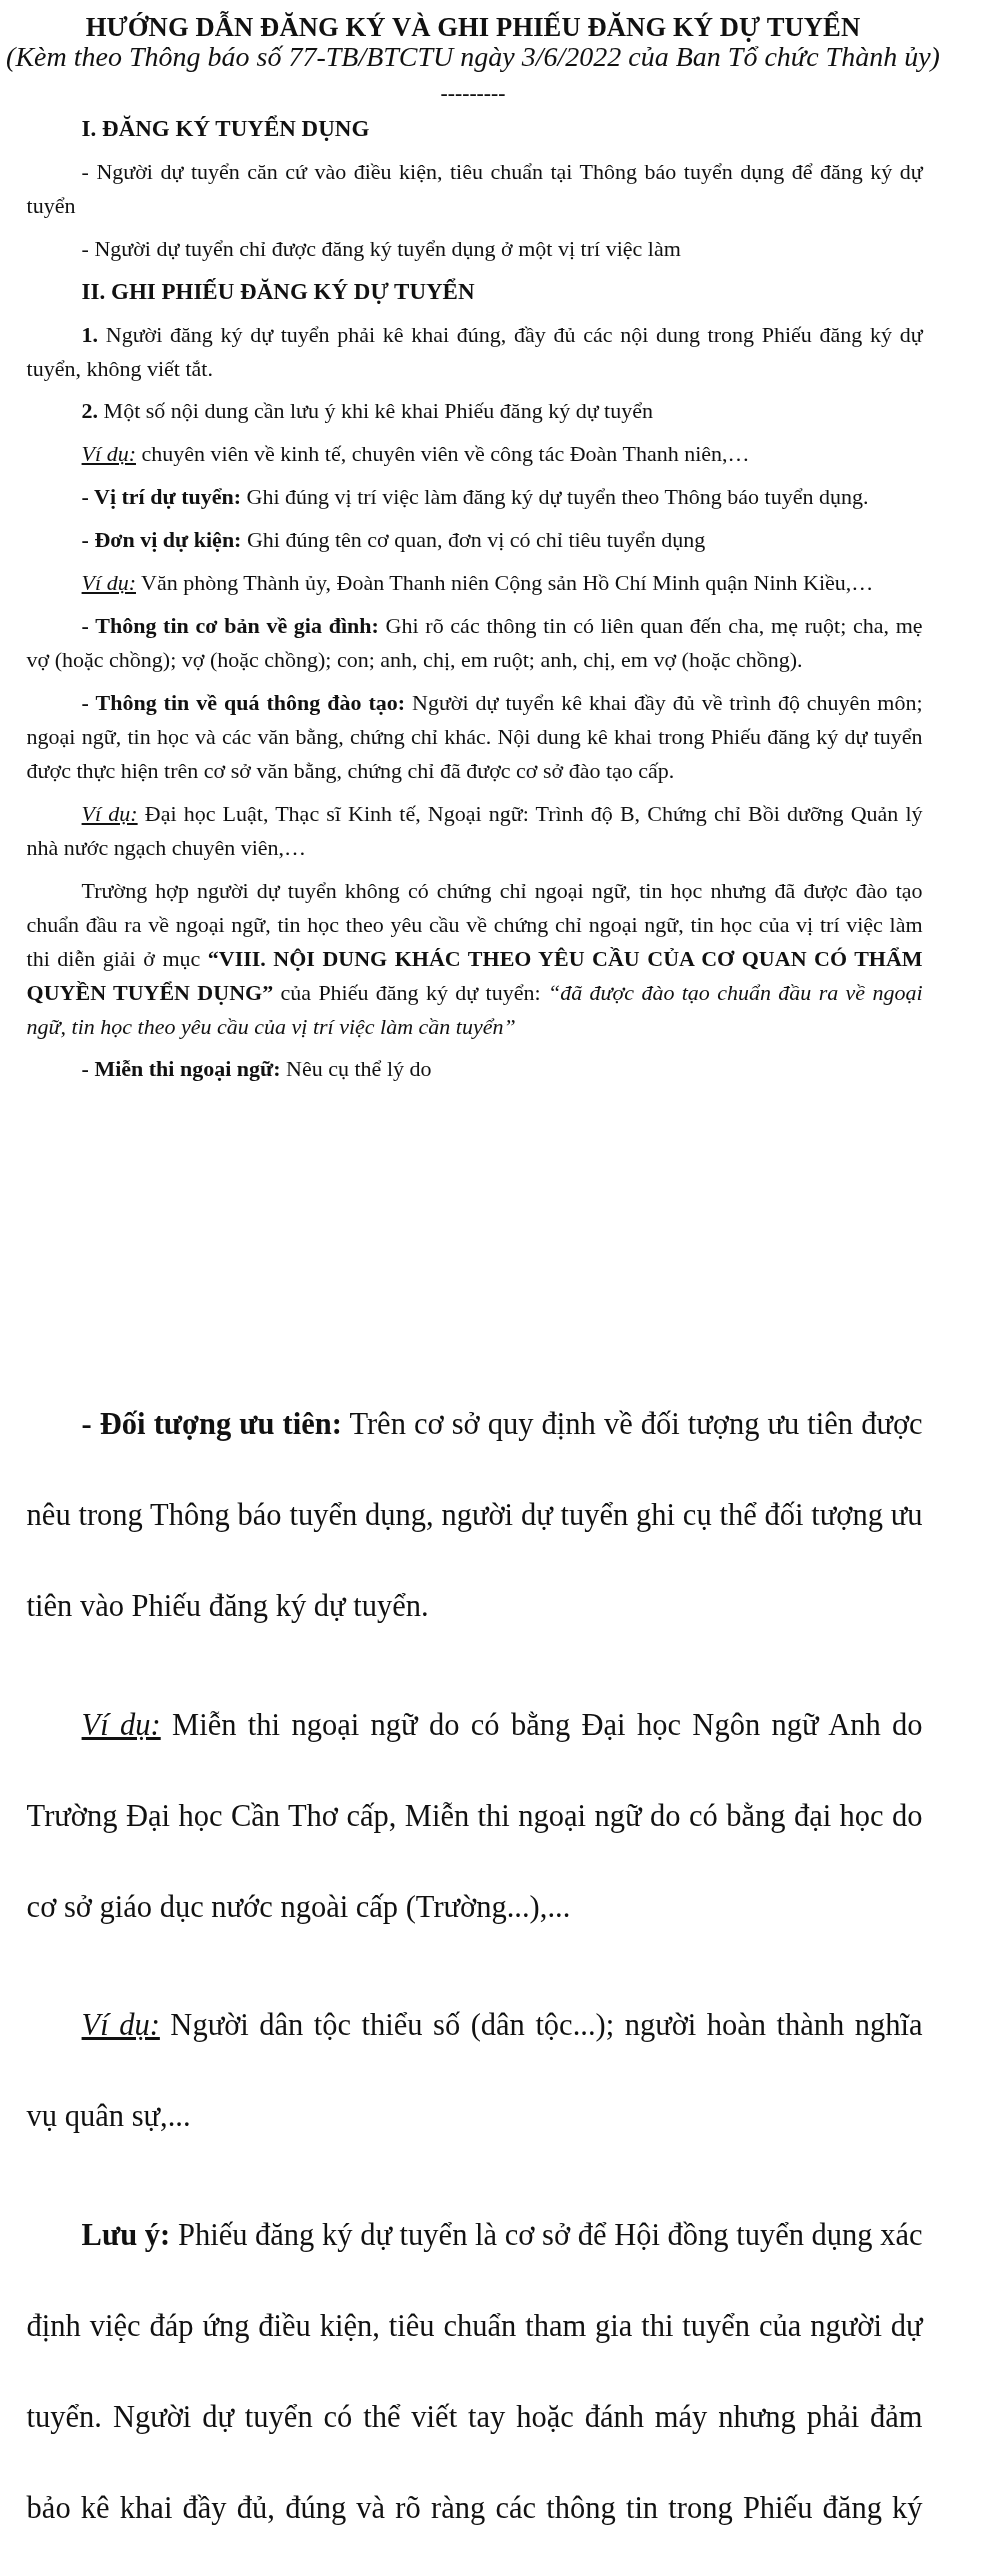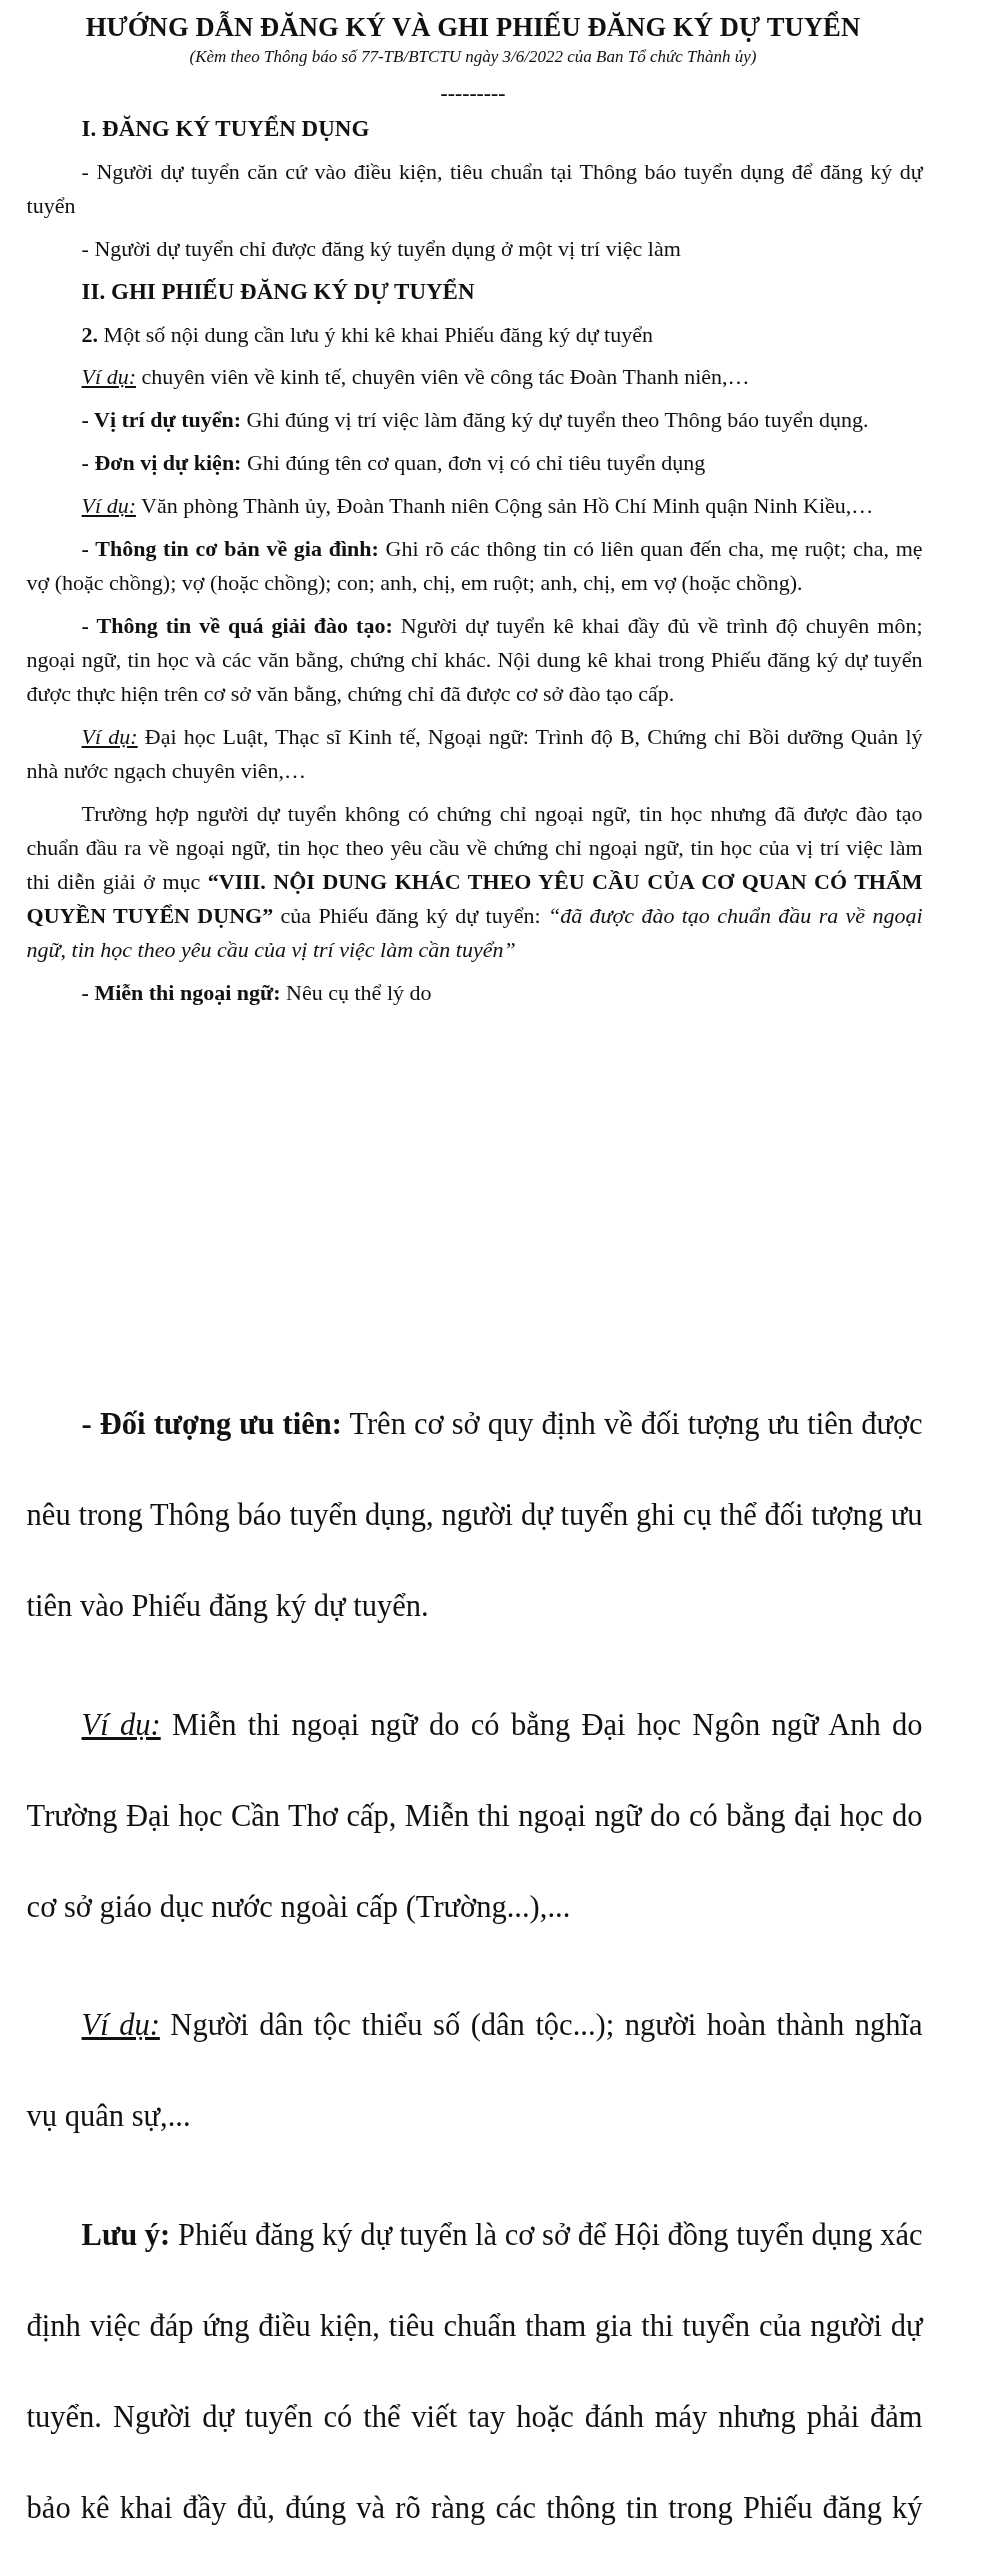--- a/index.html
+++ b/index.html
@@ -7,21 +7,21 @@
     width: 985px; height: 2576px; position: relative; overflow: hidden;
     font-family: "Liberation Serif", "DejaVu Serif", serif; color: #111;
   }
   .page { position: absolute; left: 0; top: 0; width: 985px; height: 2576px; }
   .title {
     position: absolute; top: 11.8px; left: 0; width: 946px; text-align: center;
     font-weight: bold; font-size: 26.6px; letter-spacing: 0.1px; line-height: 31.5px;
   }
   .subtitle {
     position: absolute; top: 43px; left: 0; width: 946px; text-align: center;
-    font-style: italic; font-size: 17px; line-height: 27.6px;
+    font-style: italic; font-size: 28px; line-height: 27.6px;
   }
   .divider {
     position: absolute; top: 81px; left: 0; width: 946px; text-align: center;
     font-weight: bold; font-size: 21.7px; line-height: 25.6px;
   }
   .body-upper {
     position: absolute; top: 112px; left: 26.6px; width: 896px;
     font-size: 22px; line-height: 34px; text-align: justify;
   }
   .body-upper p { margin: 0 0 8.9px 0; text-indent: 55px; }
@@ -45,32 +45,33 @@
   <div class="subtitle">(Kèm theo Thông báo số 77-TB/BTCTU ngày 3/6/2022 của Ban Tổ chức Thành ủy)</div>
   <div class="divider">---------</div>
 
   <div class="body-upper">
     <p class="heading">I. ĐĂNG KÝ TUYỂN DỤNG</p>
     <p>- Người dự tuyển căn cứ vào điều kiện, tiêu chuẩn tại Thông báo tuyển dụng để đăng ký dự tuyển</p>
     <p>- Người dự tuyển chỉ được đăng ký tuyển dụng ở một vị trí việc làm</p>
 
     <p class="heading">II. GHI PHIẾU ĐĂNG KÝ DỰ TUYỂN</p>
 
+    <p><span class="b">1.</span><span> Người đăng ký dự tuyển phải kê khai đúng, đầy đủ các nội dung trong Phiếu đăng ký dự tuyển, không viết tắt.</span></p>
 
     <p><span class="b">2.</span><span> Một số nội dung cần lưu ý khi kê khai Phiếu đăng ký dự tuyển</span></p>
 
     <p><span class="i u">Ví dụ:</span><span> chuyên viên về kinh tế, chuyên viên về công tác Đoàn Thanh niên,…</span></p>
     <p><span class="b">- Vị trí dự tuyển:</span><span> Ghi đúng vị trí việc làm đăng ký dự tuyển theo Thông báo tuyển dụng.</span></p>
 
     <p><span class="b">- Đơn vị dự kiện:</span><span> Ghi đúng tên cơ quan, đơn vị có chỉ tiêu tuyển dụng</span></p>
     <p><span class="i u">Ví dụ:</span><span> Văn phòng Thành ủy, Đoàn Thanh niên Cộng sản Hồ Chí Minh quận Ninh Kiều,…</span></p>
 
     <p><span class="b">- Thông tin cơ bản về gia đình:</span><span> Ghi rõ các thông tin có liên quan đến cha, mẹ ruột; cha, mẹ vợ (hoặc chồng); vợ (hoặc chồng); con; anh, chị, em ruột; anh, chị, em vợ (hoặc chồng).</span></p>
 
-    <p><span class="b">- Thông tin về quá giải đào tạo:</span><span> Người dự tuyển kê khai đầy đủ về trình độ chuyên môn; ngoại ngữ, tin học và các văn bằng, chứng chỉ khác. Nội dung kê khai trong Phiếu đăng ký dự tuyển được thực hiện trên cơ sở văn bằng, chứng chỉ đã được cơ sở đào tạo cấp.</span></p>
+    <p><span class="b">- Thông tin về quá thông đào tạo:</span><span> Người dự tuyển kê khai đầy đủ về trình độ chuyên môn; ngoại ngữ, tin học và các văn bằng, chứng chỉ khác. Nội dung kê khai trong Phiếu đăng ký dự tuyển được thực hiện trên cơ sở văn bằng, chứng chỉ đã được cơ sở đào tạo cấp.</span></p>
     <p><span class="i u">Ví dụ:</span><span> Đại học Luật, Thạc sĩ Kinh tế, Ngoại ngữ: Trình độ B, Chứng chỉ Bồi dưỡng Quản lý nhà nước ngạch chuyên viên,…</span></p>
 
     <p><span>Trường hợp người dự tuyển không có chứng chỉ ngoại ngữ, tin học nhưng đã được đào tạo chuẩn đầu ra về ngoại ngữ, tin học theo yêu cầu về chứng chỉ ngoại ngữ, tin học của vị trí việc làm thi diễn giải ở mục </span><span class="b">“VIII. NỘI DUNG KHÁC THEO YÊU CẦU CỦA CƠ QUAN CÓ THẨM QUYỀN TUYỂN DỤNG”</span><span> của Phiếu đăng ký dự tuyển: </span><span class="i">“đã được đào tạo chuẩn đầu ra về ngoại ngữ, tin học theo yêu cầu của vị trí việc làm cần tuyển”</span></p>
 
     <p><span class="b">- Miễn thi ngoại ngữ:</span><span> Nêu cụ thể lý do</span></p>
   </div>
 
   <div class="body-lower">
     <p><span class="b">- Đối tượng ưu tiên:</span><span> Trên cơ sở quy định về đối tượng ưu tiên được nêu trong Thông báo tuyển dụng, người dự tuyển ghi cụ thể đối tượng ưu tiên vào Phiếu đăng ký dự tuyển.</span></p>
 

